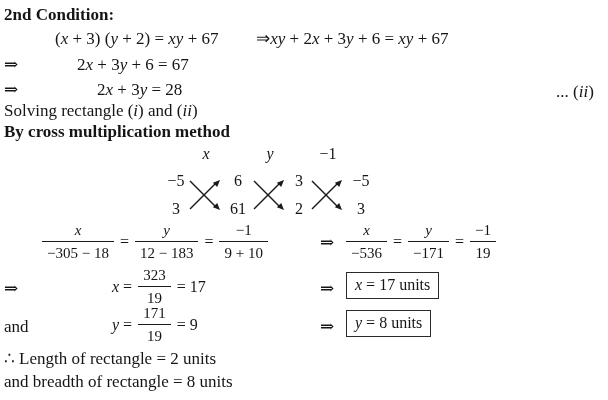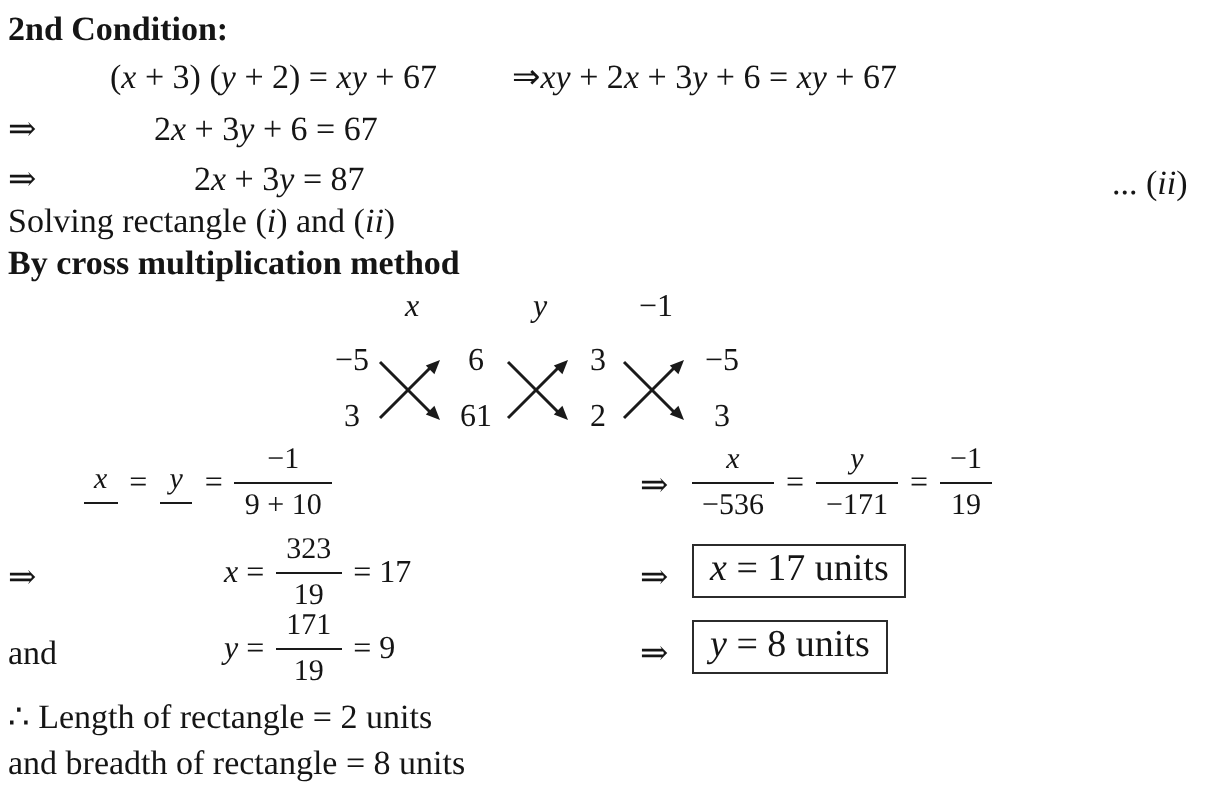--- a/index.html
+++ b/index.html
@@ -18,21 +18,21 @@
   .arrow { font-size:17px; }
 
   
   .frac { display:inline-flex; flex-direction:column; text-align:center; font-size:15px; line-height:18px; }
   .fr-num { padding:0 5px 2px; border-bottom:1.5px solid #1a1a1a; }
   .fr-den { padding:2px 5px 0; }
 
   
   .mrow { display:flex; align-items:center; gap:6px; font-size:16px; }
 
-  .boxed { border:1.6px solid #2b2b2b; padding:2px 8px 3px; font-size:19px;text-align:right; }
+  .boxed { border:1.6px solid #2b2b2b; padding:2px 8px 3px; font-size:16px;text-align:right; }
 
   
   .dgrid {
     display:grid;
     grid-template-columns:26px 34px 30px 34px 24px 34px 32px;
     grid-template-rows:26px 50px;
     font-size:16px;
   }
   .dg-h { grid-row:1; align-self:start; justify-self:center; }
   .dg-pair { grid-row:2; display:flex; flex-direction:column; justify-content:space-between; align-items:center; padding:1px 0; }
@@ -47,21 +47,21 @@
 
   <div class="abs t bold" style="left:4px; top:5px">2nd Condition:</div>
 
   <div class="abs t" style="left:55px; top:29px"><span>(</span><span class="vr">x</span><span> + 3) (</span><span class="vr">y</span><span> + 2) = </span><span class="vr">xy</span><span> + 67</span></div>
   <div class="abs t" style="left:256px; top:29px"><span>⇒</span><span class="vr">xy</span><span> + 2</span><span class="vr">x</span><span> + 3</span><span class="vr">y</span><span> + 6 = </span><span class="vr">xy</span><span> + 67</span></div>
 
   <div class="abs arrow" style="left:4px; top:55px">⇒</div>
   <div class="abs t" style="left:77px; top:55px"><span>2</span><span class="vr">x</span><span> + 3</span><span class="vr">y</span><span> + 6 = 67</span></div>
 
   <div class="abs arrow" style="left:4px; top:80px">⇒</div>
-  <div class="abs t" style="left:97px; top:80px"><span>2</span><span class="vr">x</span><span> + 3</span><span class="vr">y</span><span> = 87</span></div>
+  <div class="abs t" style="left:97px; top:80px"><span>2</span><span class="vr">x</span><span> + 3</span><span class="vr">y</span><span> = 28</span></div>
   <div class="abs t" style="left:556px; top:82px"><span>... (</span><span class="vr">ii</span><span>)</span></div>
 
   <div class="abs t" style="left:4px; top:101px"><span>Solving rectangle (</span><span class="vr">i</span><span>) and (</span><span class="vr">ii</span><span>)</span></div>
   <div class="abs t bold" style="left:4px; top:122px">By cross multiplication method</div>
 
   <div class="abs dgrid" style="left:163px; top:144px">
     <span class="dg-h c2"><span class="vr">x</span></span>
     <span class="dg-h c4"><span class="vr">y</span></span>
     <span class="dg-h c6"><span>−1</span></span>
 
@@ -97,24 +97,26 @@
     </svg>
     <div class="dg-pair c7">
       <span>−5</span>
       <span>3</span>
     </div>
   </div>
 
   <div class="abs mrow" style="left:42px; top:221px">
     <span class="frac">
       <span class="fr-num"><span class="vr">x</span></span>
+      <span class="fr-den"><span>−305 − 18</span></span>
     </span>
     <span>=</span>
     <span class="frac">
       <span class="fr-num"><span class="vr">y</span></span>
+      <span class="fr-den"><span>12 − 183</span></span>
     </span>
     <span>=</span>
     <span class="frac">
       <span class="fr-num"><span>−1</span></span>
       <span class="fr-den"><span>9 + 10</span></span>
     </span>
   </div>
   <div class="abs arrow" style="left:320px; top:233px">⇒</div>
   <div class="abs mrow" style="left:346px; top:221px">
     <span class="frac">

